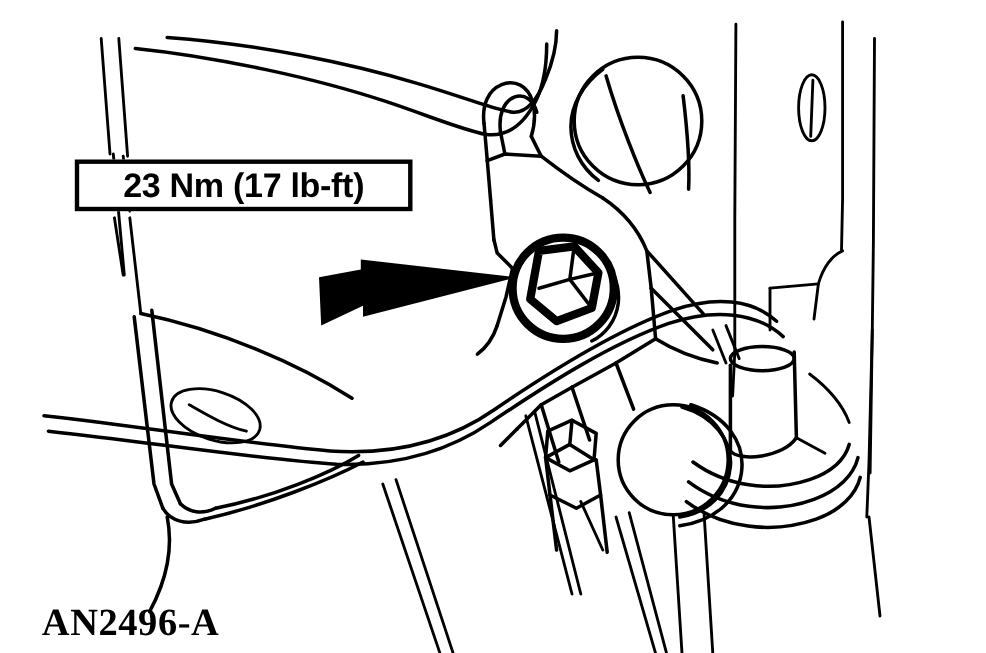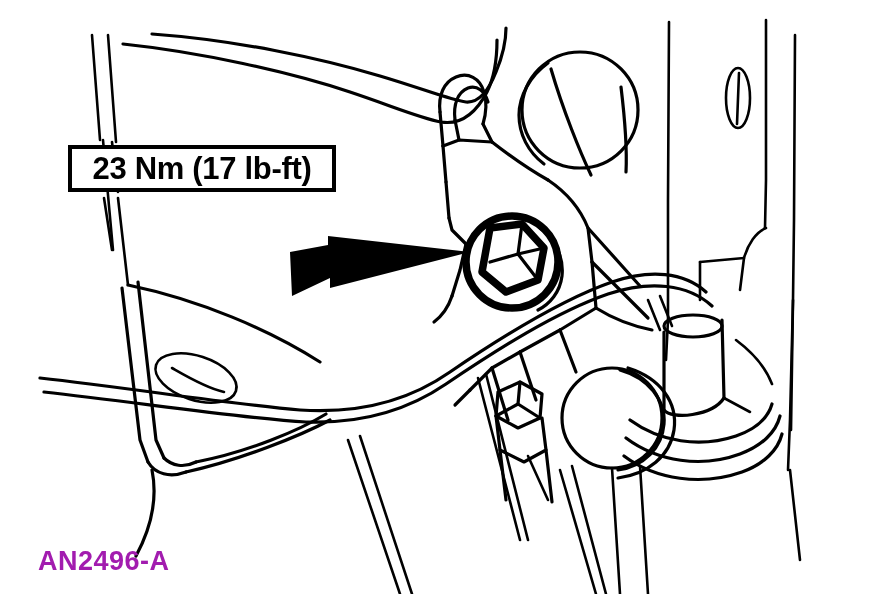--- a/index.html
+++ b/index.html
@@ -49,21 +49,21 @@
   }
   .solid-black {
     fill: #000000;
     stroke: none;
   }
   
   #torque-callout {
     position: absolute;
     left: 68px;
     top: 145px;
-    width: 268px;
+    width: 307px;
     height: 47px;
     box-sizing: border-box;
     border: 4px solid #000000;
     background: #ffffff;
     display: flex;
     align-items: center;
     justify-content: center;
   }
   #torque-callout .txt {
     font-family: "Liberation Sans", sans-serif;
@@ -72,24 +72,24 @@
     color: #000000;
     letter-spacing: -0.3px;
     white-space: nowrap;
     line-height: 1;
   }
   
   #figure-id {
     position: absolute;
     left: 38px;
     top: 548px;
-    font-family: Liberation Sans, sans-serif;
-    font-size: 27px;
+    font-family: Liberation Serif, serif;
+    font-size: 35px;
     font-weight: 700;
-    color: #a21caf;
+    color: #000000;
     letter-spacing: 0.5px;
     white-space: nowrap;
     line-height: 1;
   }
 </style>
 </head>
 <body>
 
 <div id="page">
 

